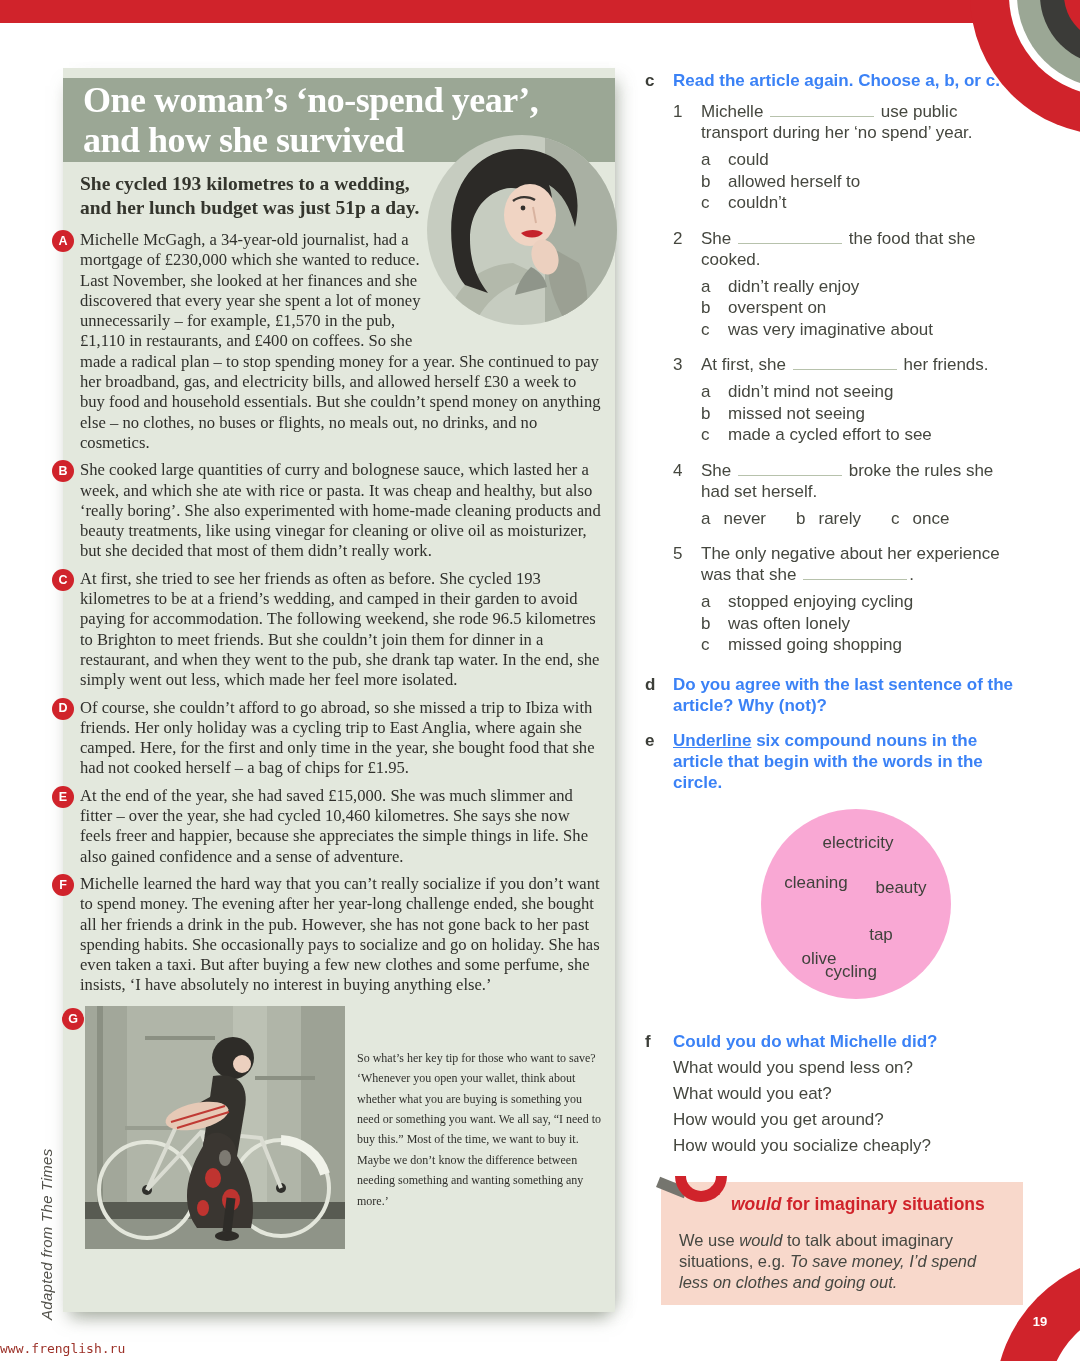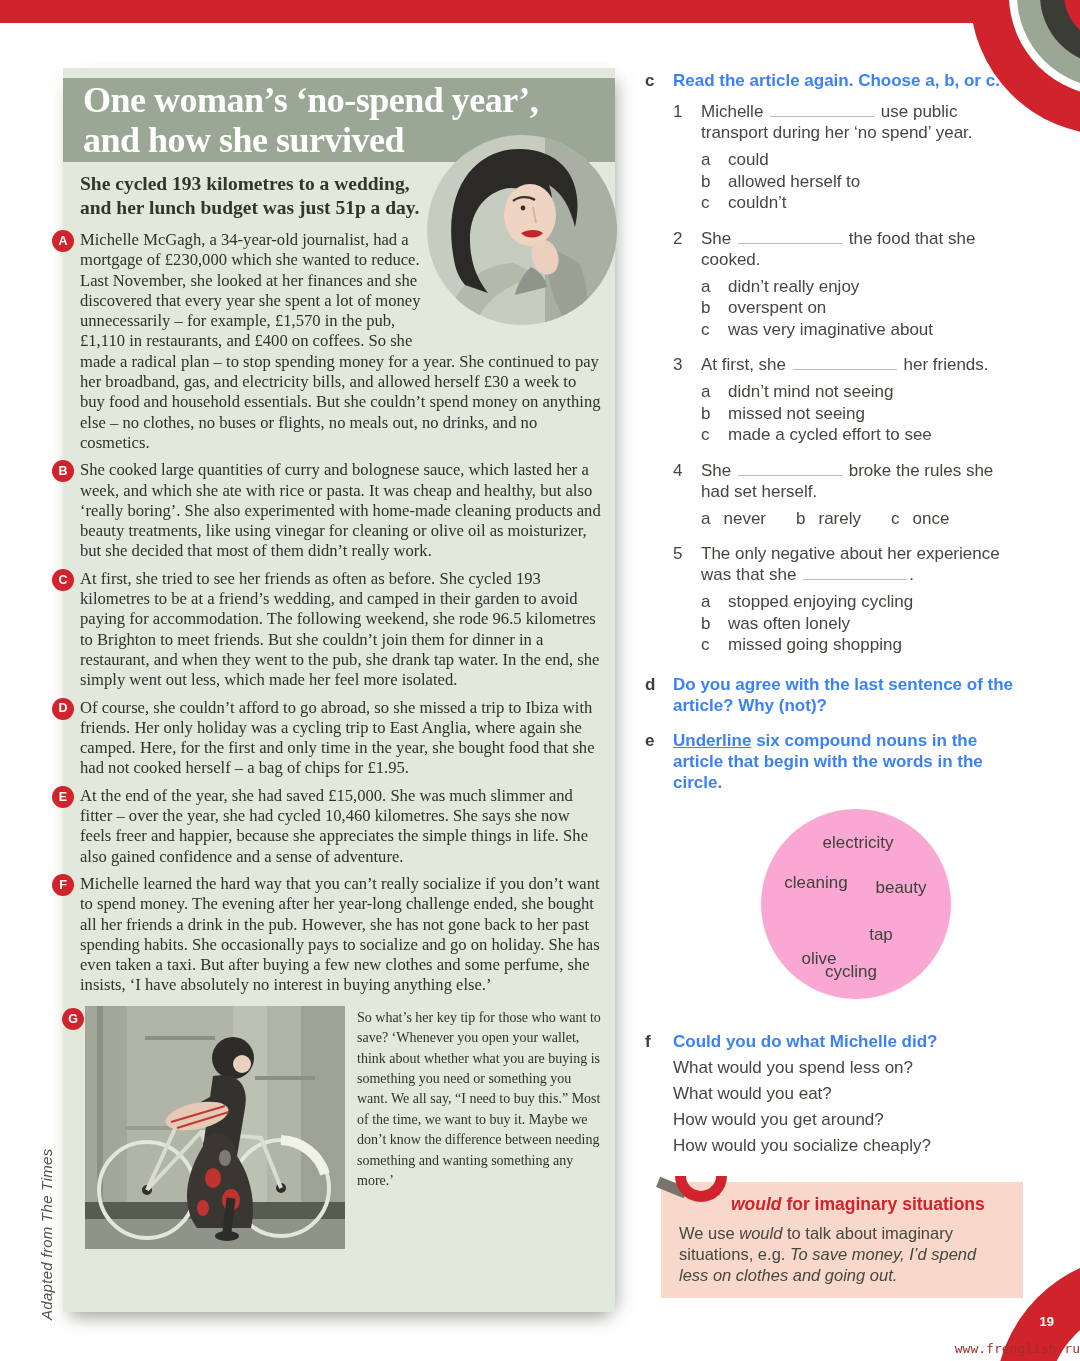--- a/index.html
+++ b/index.html
@@ -9,23 +9,23 @@
     font-family:"Liberation Sans", sans-serif;
   }
 
   
   .topbar { position:absolute; left:0; top:0; width:1012px; height:23px; background:#d0232b; }
   .corner-decor { position:absolute; top:0; right:0; width:110px; height:160px; }
   .bottom-ring { position:absolute; left:995px; top:1255px; width:290px; height:290px;
     border-radius:50%; background:#d0232b; }
   .bottom-ring-hole { position:absolute; left:1048px; top:1308px; width:184px; height:184px;
     border-radius:50%; background:#ffffff; }
-  .page-num { position:absolute; left:1026px; top:1314px; width:28px; text-align:right;
+  .page-num { position:absolute; left:1026px; top:1314px; width:28px; text-align:center;
     color:#ffffff; font-size:13px; font-weight:bold; }
-  .footer-url { position:absolute; left:0; top:1341px; width:1080px; text-align:right;
+  .footer-url { position:absolute; left:0; top:1341px; width:1080px; text-align:left;
     font-family:"DejaVu Sans Mono", monospace; font-size:13px; color:#9c3128; }
   .side-credit { position:absolute; left:38px; top:1128px; height:192px;
     writing-mode:vertical-rl; transform:rotate(180deg);
     font-style:italic; font-size:15px; color:#53524b; letter-spacing:.3px; }
 
   
   .panel { position:absolute; left:63px; top:68px; width:552px; height:1244px;
     background:#e3e8dd; padding-top:10px;
     box-shadow:0 12px 16px -6px rgba(110,120,100,.55), 12px 4px 16px -8px rgba(110,120,100,.35); }
   .banner { height:84px; background:#9ba795; display:flex; flex-direction:column;
@@ -39,21 +39,21 @@
   .para { position:relative; font-family:"Liberation Serif", serif; color:#30302c;
     font-size:16.6px; line-height:20.3px; padding:0 14px 0 17px; margin-bottom:7px; }
   .marker { position:absolute; left:-11px; top:0px; width:22px; height:22px; border-radius:50%;
     background:#d0232b; color:#ffffff; font-family:"Liberation Sans", sans-serif;
     font-size:12.5px; font-weight:bold; display:flex; align-items:center; justify-content:center;
     z-index:4; }
   .wrap-spacer { float:right; width:176px; height:112px; margin:-4px -14px 4px 8px; }
   .g-section { position:relative; display:flex; gap:12px; padding:0 12px 0 22px; margin-top:10px; }
   .g-photo { flex:none; width:260px; height:243px; }
   .g-text { flex:1; font-family:"Liberation Serif", serif; color:#30302c;
-    font-size:14px; line-height:20.4px; padding-top:2px; }
+    font-size:12px; line-height:20.4px; padding-top:2px;margin-top:40px; }
   .g-section .marker { left:-1px; top:2px; }
 
   
   .right-col { position:absolute; left:645px; top:70px; width:372px; color:#45473f;
     font-size:17px; line-height:21px; }
   .ex { display:flex; margin-bottom:14px; }
   .ex-letter { width:28px; font-weight:bold; color:#3c3e38; flex:none; }
   .ex-body { flex:1; }
   .ex-title { font-weight:bold; color:#3b82f6; }
   .q { display:flex; margin-top:10px; }
@@ -77,21 +77,21 @@
   .cw3 { left:58px;  top:118px;margin-top:21px; }
   .cw4 { left:120px; top:115px;text-align:right; }
   .cw5 { left:90px;  top:152px; }
 
   .f-line { margin-top:5px; }
 
   .grammar-box { position:relative; margin-top:26px; margin-left:-12px; width:362px;
     background:#f8d8cb; padding:12px 14px 12px 18px; }
   .gb-title { margin-left:52px; font-weight:bold; color:#d0232b; font-size:17.5px; }
   .gb-title .it { font-style:italic; }
-  .gb-body { margin-top:8px; font-size:16.5px; line-height:21px; color:#454741; }
+  .gb-body { margin-top:15px; font-size:16.5px; line-height:21px; color:#454741; }
   .gb-body .it { font-style:italic; }
   .logo { position:absolute; left:-4px; top:-16px; width:78px; height:44px; }
   .logo-arc { position:absolute; left:18px; top:10px; width:52px; height:26px;
     border:11px solid #d0232b; border-top:none; border-radius:0 0 52px 52px; }
   .logo-tail { position:absolute; left:0px; top:16px; width:30px; height:11px;
     background:#75756e; transform:rotate(22deg); }
 </style>
 </head>
 <body>
 

